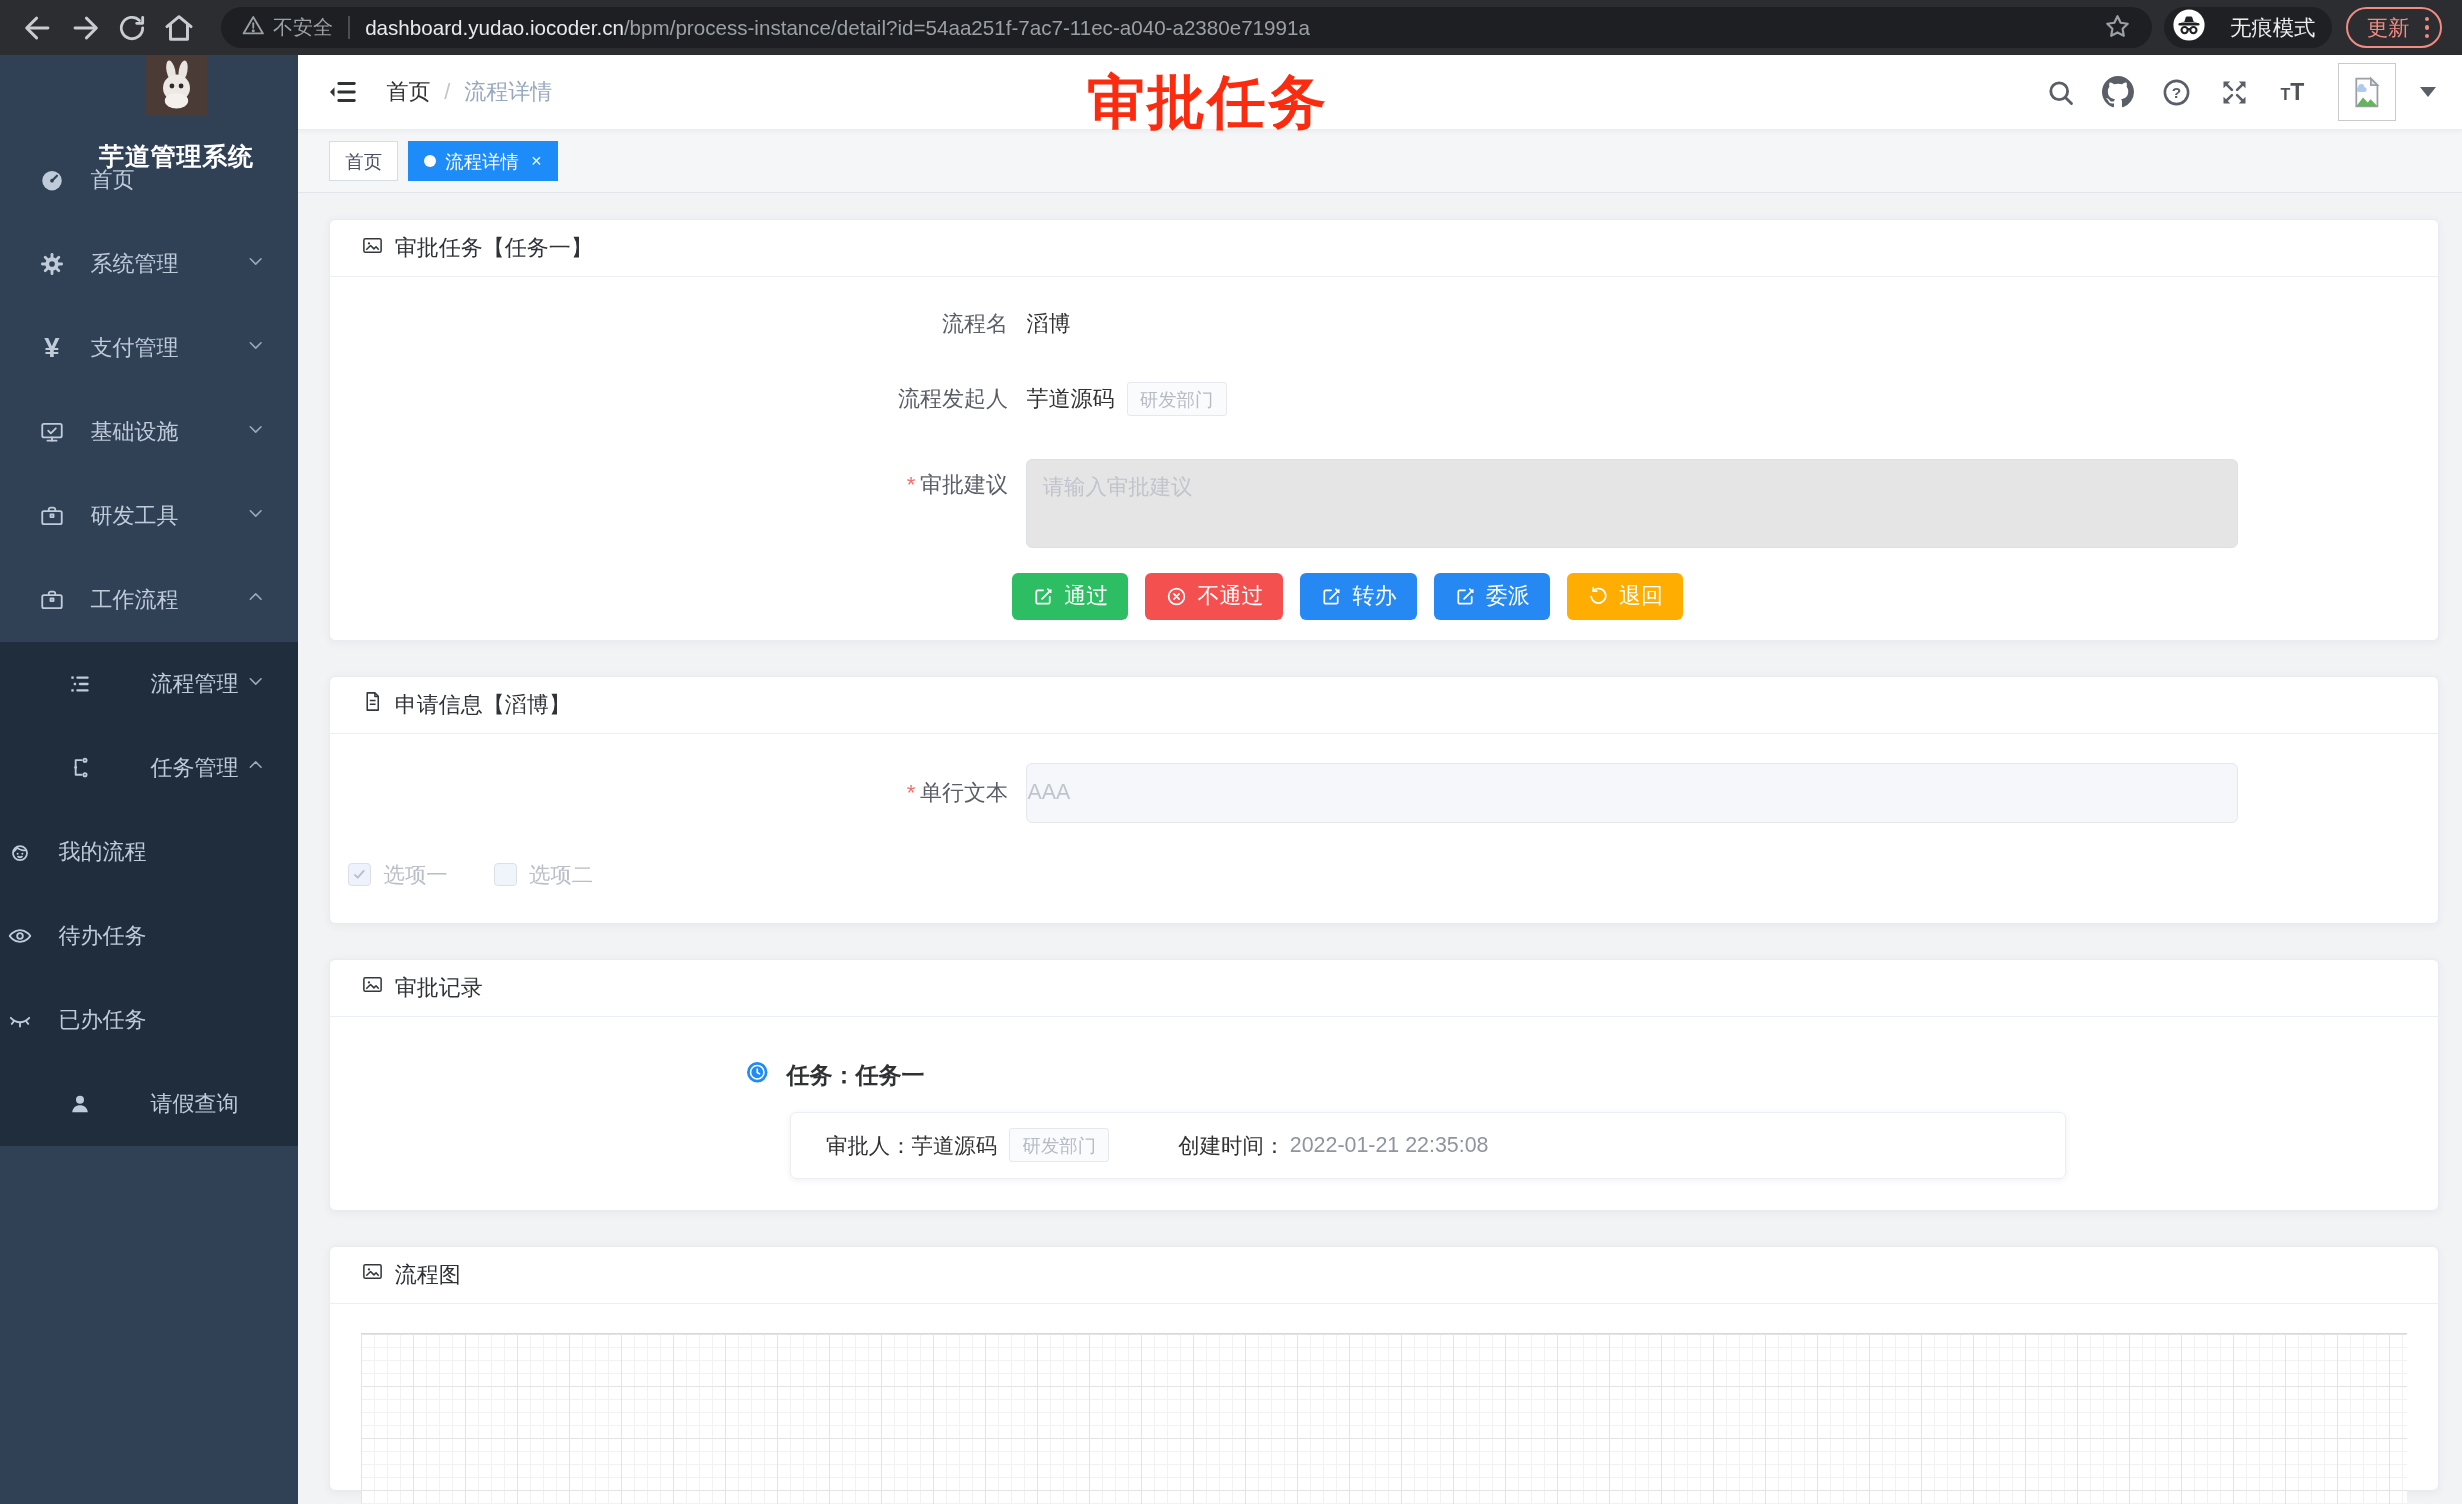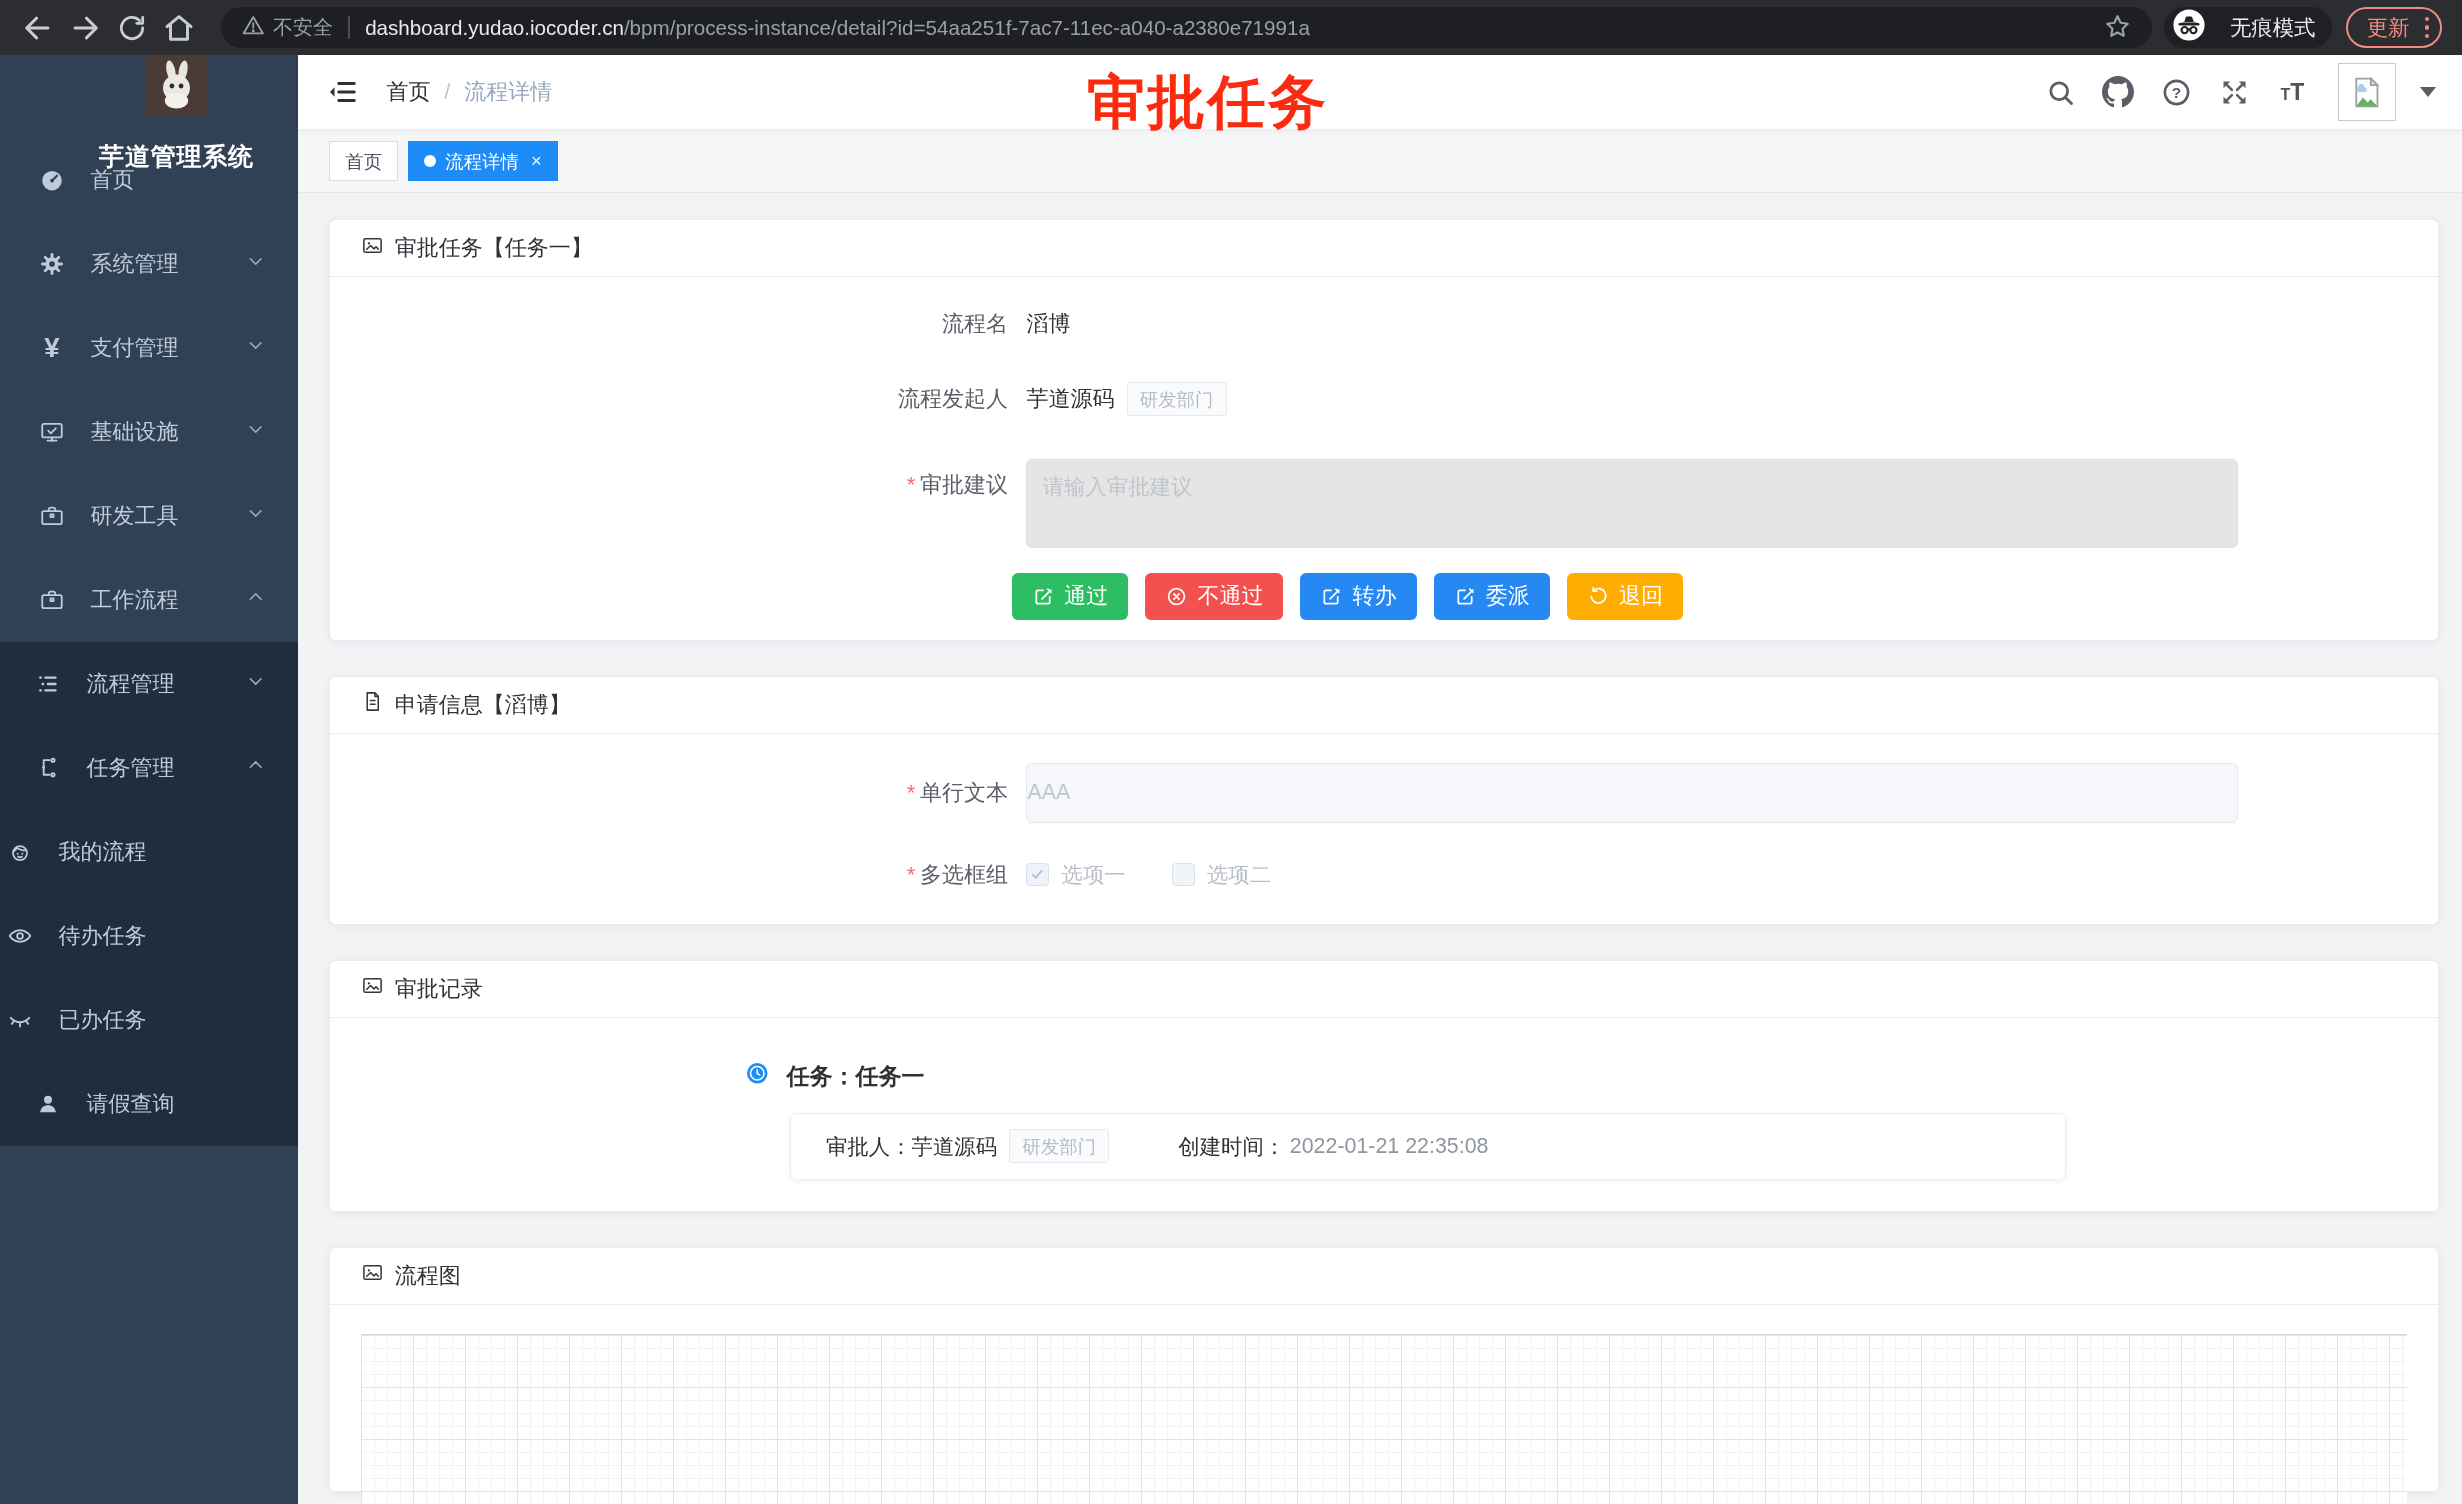--- a/index.html
+++ b/index.html
@@ -24,21 +24,21 @@
   .vdots{display:flex;flex-direction:column;gap:3.8px;}
   .vdots i{width:4.6px;height:4.6px;border-radius:50%;background:#F28B82;}
   
   .app{display:flex;height:1450px;}
   .sidebar{width:298px;background:#304156;flex-shrink:0;color:#BFCBD9;}
   .logo-row{height:83px;display:flex;align-items:center;padding-left:55px;gap:21.4px;flex-direction:column;}
   .app-title{color:#fff;font-size:25px;font-weight:bold;letter-spacing:0.8px;}
   .menu-item{height:84px;display:flex;align-items:center;position:relative;font-size:22px;color:#BFCBD9;cursor:pointer;}
   .menu-item .mi-icon{width:40px;display:flex;justify-content:center;margin-right:18.4px;flex-shrink:0;}
   .l1{padding-left:32px;}
-  .l2{padding-left:28px;}
+  .l2{padding-left:60px;gap:32px;}
   .l3{}
   .chev{position:absolute;right:32px;top:50%;transform:translateY(-50%);}
   .chev.up svg{transform:rotate(180deg);}
   .submenu{background:#1F2D3D;}
   .yen{font-size:27.5px;font-weight:bold;color:#BFCBD9;line-height:26px;}
   
   .main{flex:1;display:flex;flex-direction:column;min-width:0;}
   .navbar{height:75px;background:#fff;display:flex;align-items:center;padding:0 26px 0 27.5px;position:relative;border-bottom:0.8px solid #ECEEF1;box-shadow:0 1.5px 4.6px rgba(0,0,0,.04);z-index:3;}
   .crumb{display:flex;align-items:center;margin-left:26px;font-size:22px;}
   .crumb .home{color:#303133;}
@@ -510,21 +510,20 @@
                 </svg>
             </span>
             <span>申请信息【滔博】</span>
           </div>
           <div class="card-bd" style="padding-top:29px;">
             <div class="form-row" style="margin-bottom:37px;">
               <span class="form-label"><span class="req">*</span><span>单行文本</span></span>
               <input class="single" disabled="" value="AAA" style="">
             </div>
             <div class="form-row" style="margin-bottom:34px;">
-              <span class="form-label"><span class="req">*</span><span>多选框组</span></span>
               <span class="cb-group">
                 <span class="cb">
                   <span class="box">
                     <svg width="17" height="17" viewBox="0 0 24 24" fill="none" stroke="#B9BEC7" stroke-width="2.6" stroke-linecap="round" stroke-linejoin="round">
                         <path d="M5.5 12.5l4 4 8.5-9.5"></path>
                       </svg>
                   </span>
                   <span>选项一</span>
                 </span>
                 <span class="cb">

